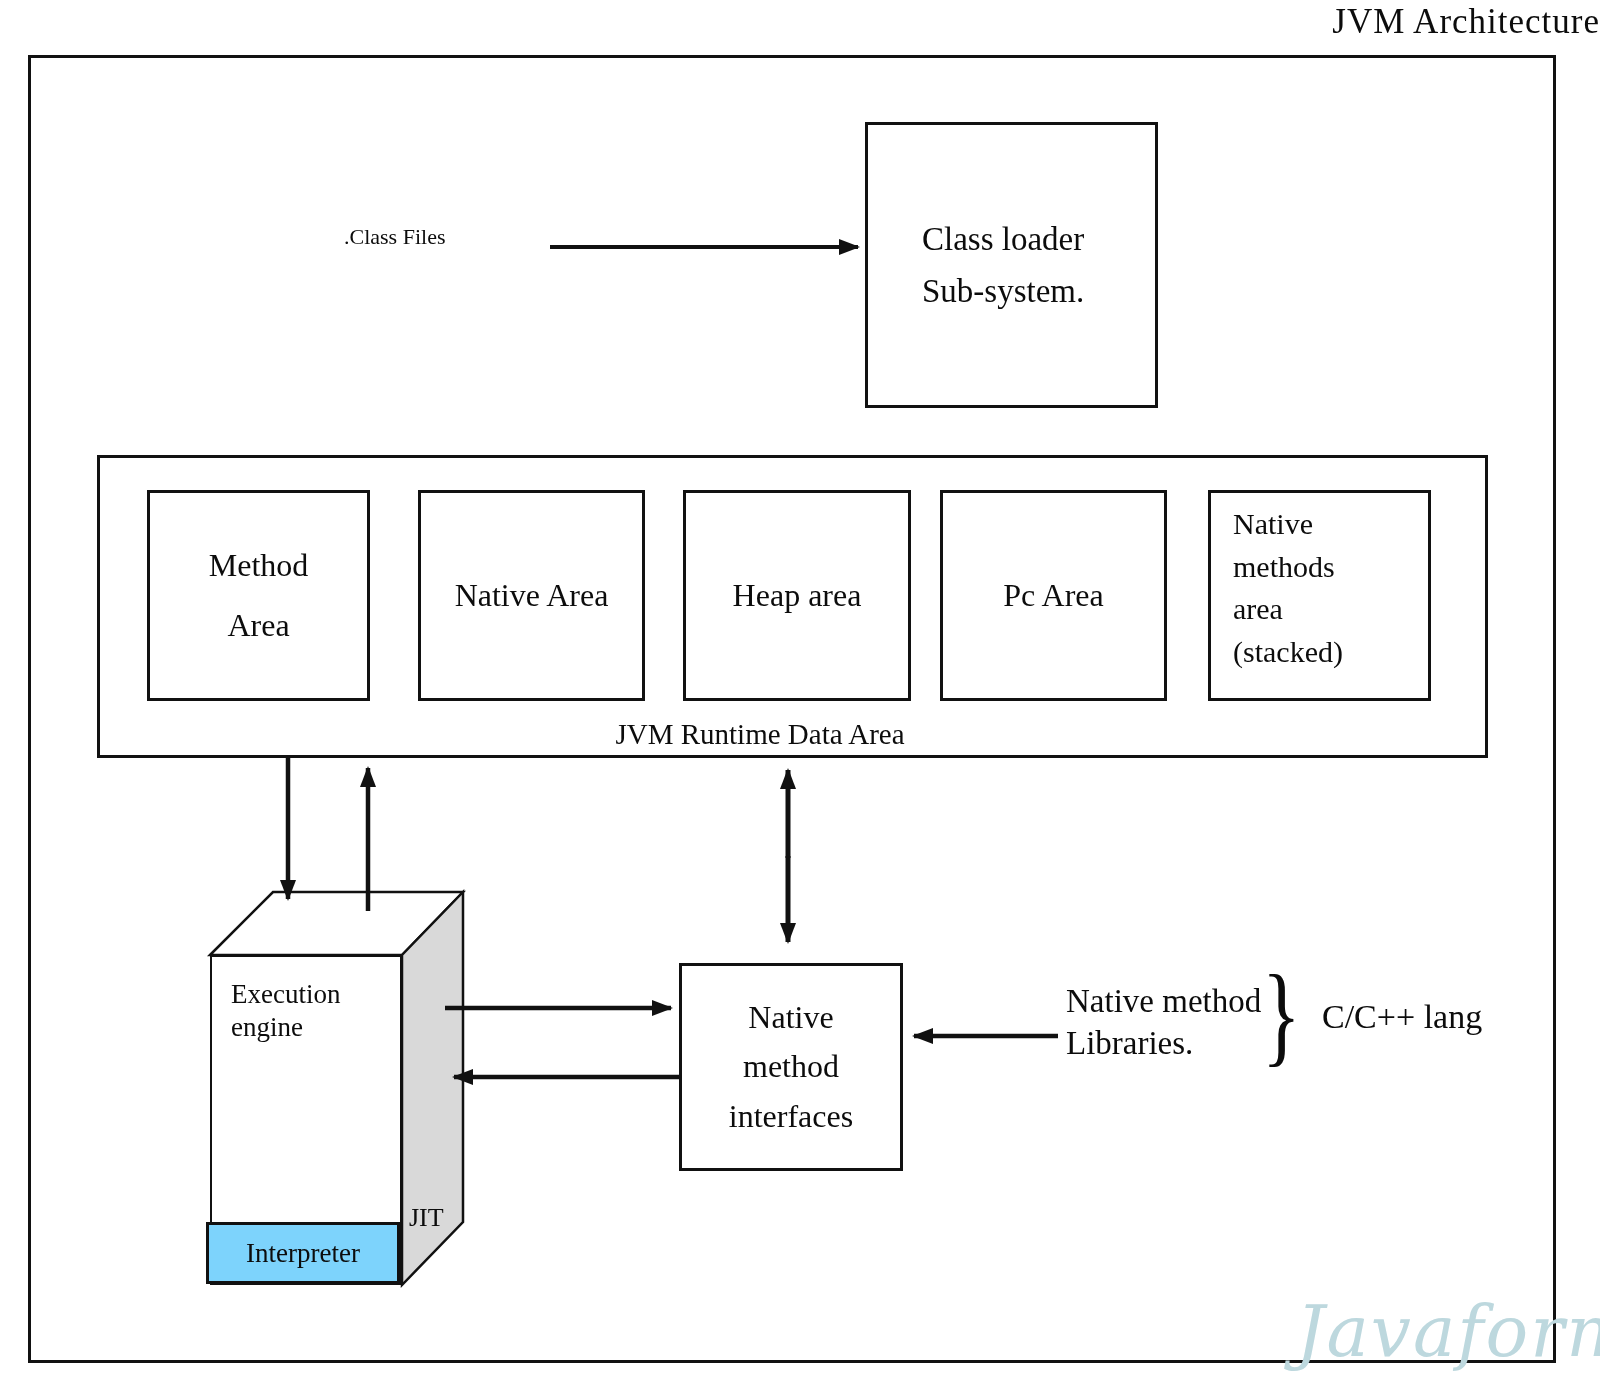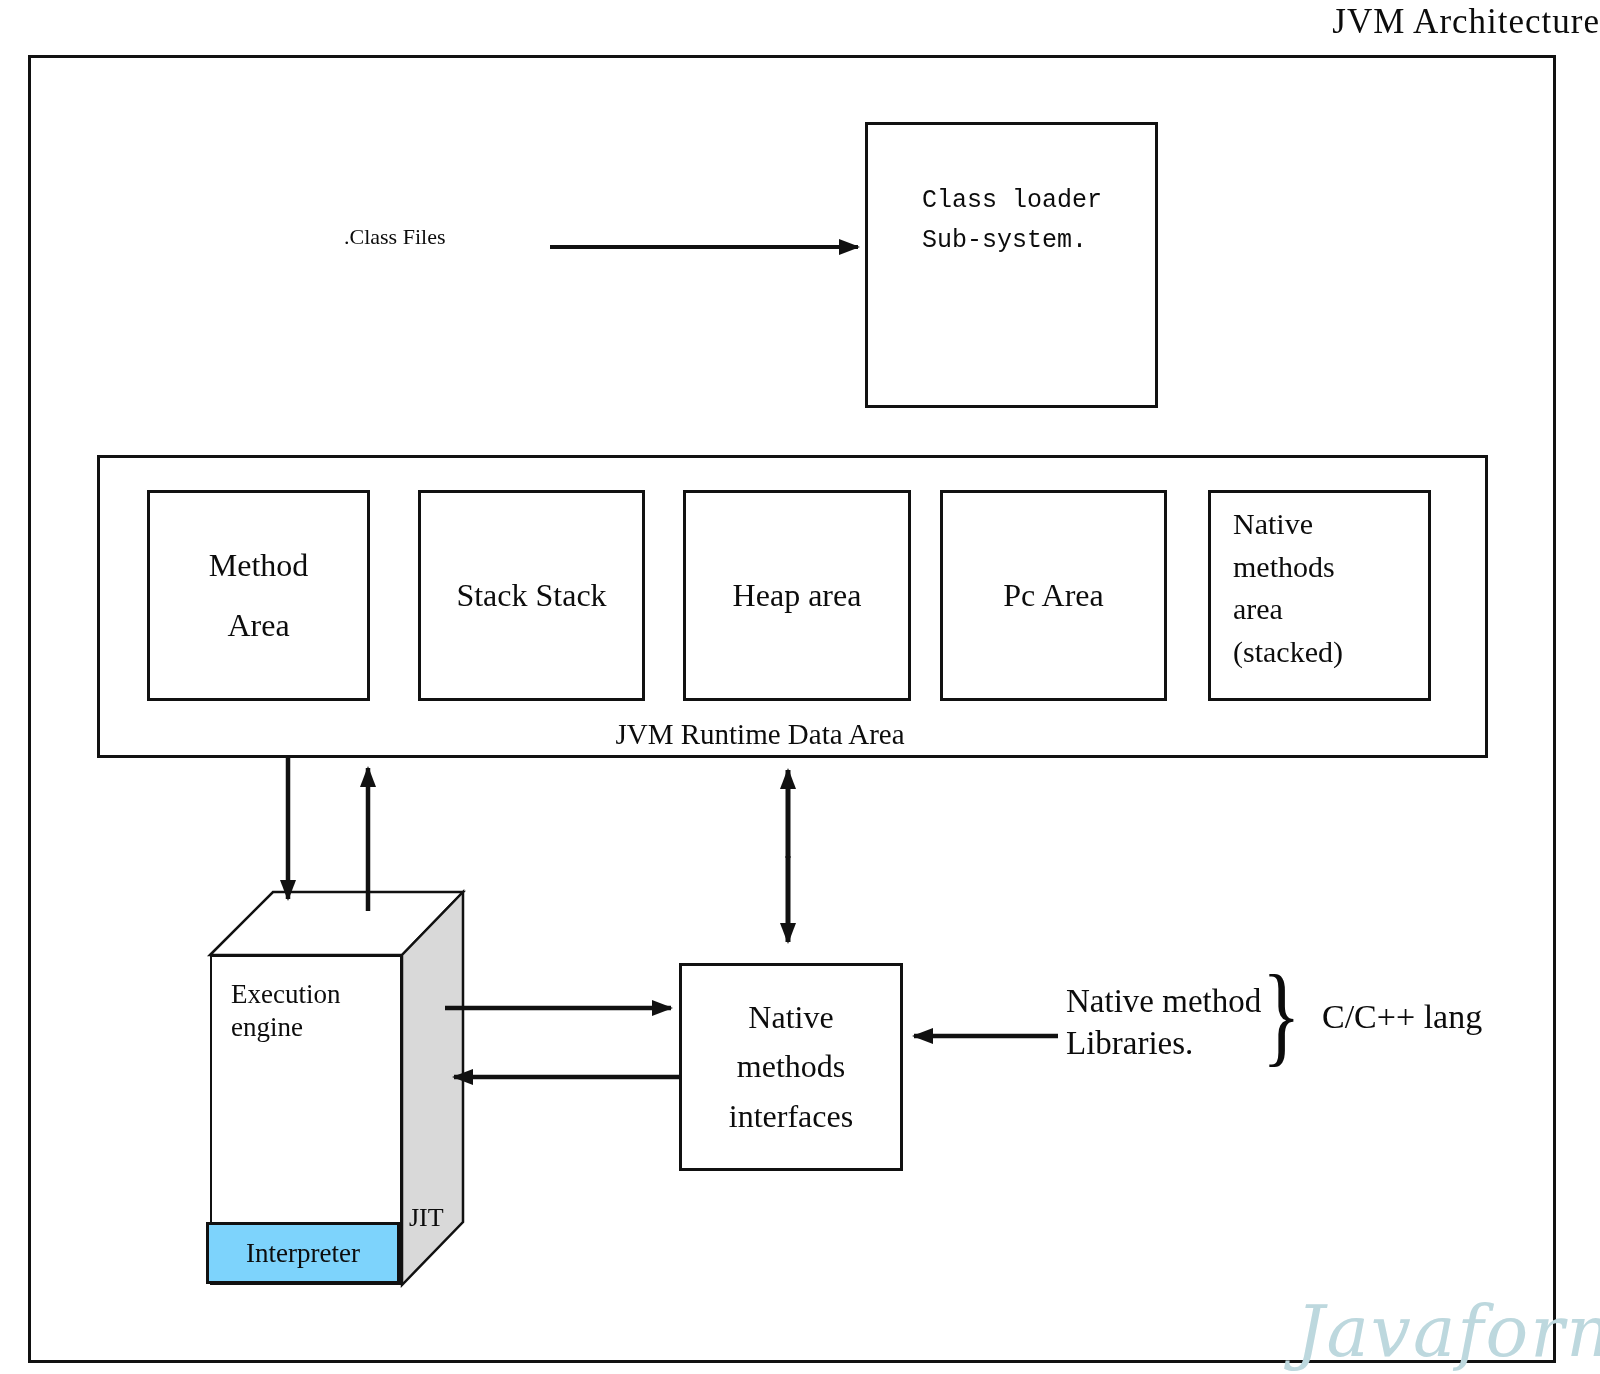--- a/index.html
+++ b/index.html
@@ -16,21 +16,21 @@
     left:28px;top:55px;width:1522px;height:1302px;
     border:3px solid #111;
   }
   .box{
     border:3px solid #111;background:#fff;box-sizing:border-box;
     display:flex;align-items:center;justify-content:center;text-align:center;
   }
   .classfiles-label{left:344px;top:224px;font-size:22px;}
   .classloader-box{left:865px;top:122px;width:293px;height:286px;
     justify-content:flex-start;align-items:flex-start;text-align:left;}
-  .classloader-text{padding:56px 0 0 54px;font-size:25px;line-height:1.58;font-family:Liberation Mono, monospace;}
+  .classloader-text{padding:88px 0 0 54px;font-size:33px;line-height:1.58;}
 
   .runtime-outer{left:97px;top:455px;width:1391px;height:303px;border:3px solid #111;box-sizing:border-box;}
   .runtime-label{left:540px;top:718px;width:440px;text-align:center;font-size:29px;}
   .rt-box{top:490px;height:211px;font-size:32px;line-height:1.85;}
   .rt-box .wrap{max-width:135px;}
   .rt-box1{left:147px;width:223px;text-align:center;}
   .rt-box2{left:418px;width:227px;line-height:1.2;}
   .rt-box3{left:683px;width:228px;line-height:1.2;}
   .rt-box4{left:940px;width:227px;line-height:1.2;}
   .rt-box5{left:1208px;width:223px;align-items:flex-start;justify-content:flex-start;
@@ -101,41 +101,41 @@
     </div>
   </div>
 
   <div class="abs runtime-outer"></div>
   <div class="abs runtime-label">JVM Runtime Data Area</div>
 
   <div class="abs box rt-box rt-box1">
     <span class="wrap">Method Area</span>
   </div>
   <div class="abs box rt-box rt-box2">
-    <span>Stack Stack</span>
+    <span>Native Area</span>
   </div>
   <div class="abs box rt-box rt-box3">
     <span>Heap area</span>
   </div>
   <div class="abs box rt-box rt-box4">
     <span>Pc Area</span>
   </div>
   <div class="abs box rt-box rt-box5">
     <span class="wrap5">Native methods area (stacked)</span>
   </div>
 
   <div class="abs exec-front"></div>
   <div class="abs exec-label">Execution engine</div>
   <div class="abs jit-label">JIT</div>
   <div class="abs interpreter-box">
     <span>Interpreter</span>
   </div>
 
   <div class="abs box nmi-box">
-    <span class="wrap">Native methods interfaces</span>
+    <span class="wrap">Native method interfaces</span>
   </div>
 
   <div class="abs libs-text">
     <div>Native method</div>
     <div>Libraries.</div>
   </div>
   <div class="abs brace">}</div>
   <div class="abs lang-text">C/C++ lang</div>
 
   <div class="abs watermark">Javaform</div>

